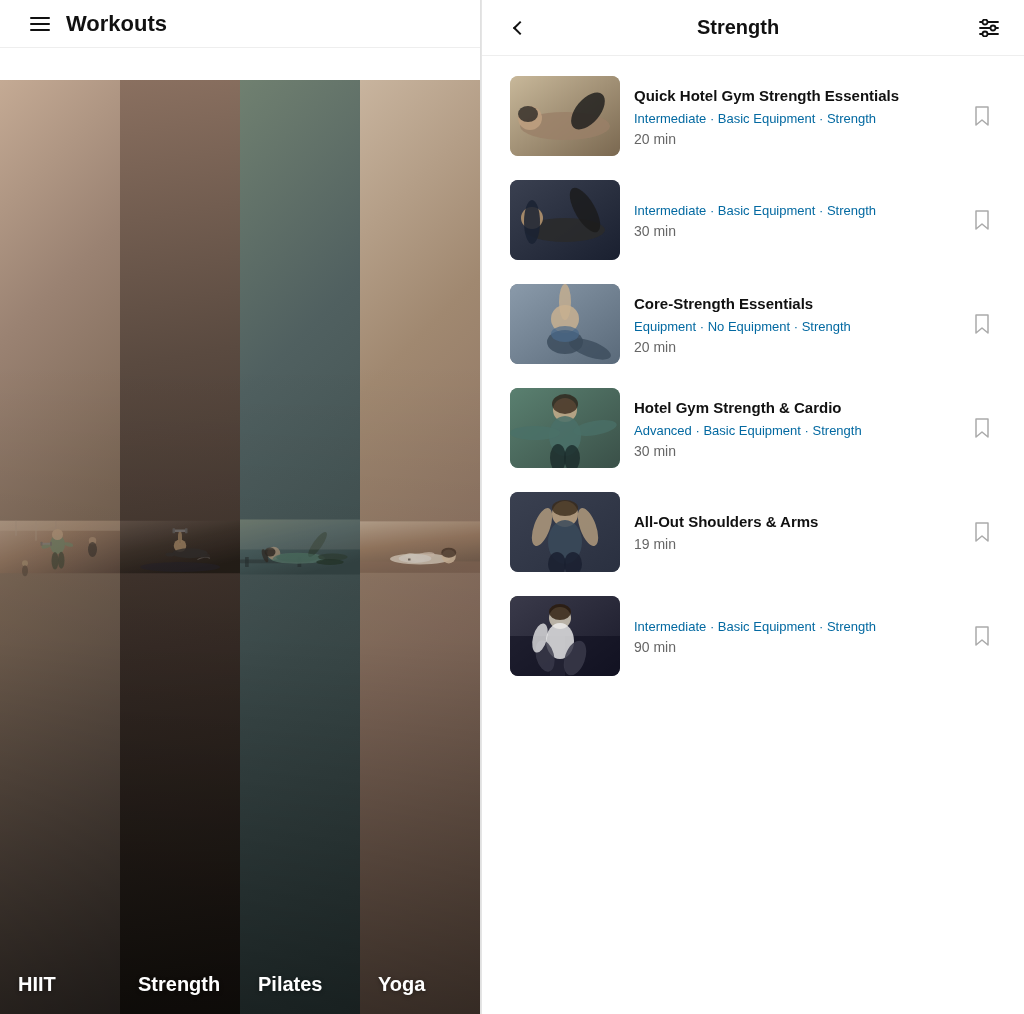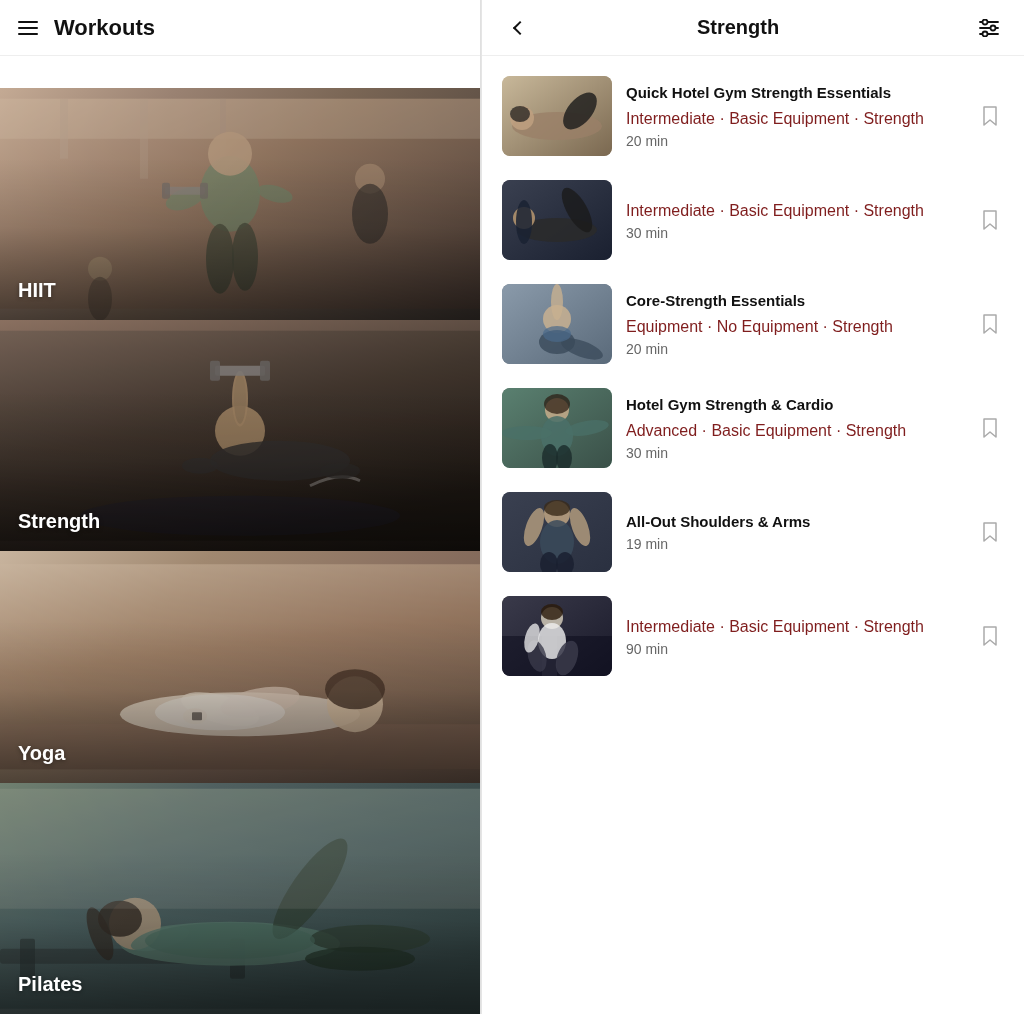--- a/index.html
+++ b/index.html
@@ -17,22 +17,22 @@
       width: 480px;
       height: 1014px;
       display: flex;
       flex-direction: column;
       background: #fff;
       flex-shrink: 0;
     }
     .left-header {
       display: flex;
       align-items: center;
-      padding: 14px 18px;
-      height: 56px;
+      padding: 14px 30px;
+      height: 48px;
       border-bottom: 1px solid #eee;
     }
     .hamburger-icon {
       display: flex;
       flex-direction: column;
       gap: 4px;
       cursor: pointer;
       margin-right: 16px;
     }
     .hamburger-icon span {
@@ -45,21 +45,21 @@
     .left-header h1 {
       font-size: 22px;
       font-weight: 600;
       color: #111;
     }
 
     .workout-list {
       flex: 1;
       overflow-y: auto;
       display: flex;
-      flex-direction: column;
+      flex-direction: row;
       gap: 0;
       margin-top: 32px;
     }
 
     .workout-card {
       position: relative;
       flex: 1;
       min-height: 180px;
       overflow: hidden;
       cursor: pointer;
@@ -149,21 +149,21 @@
       display: flex;
       align-items: center;
       justify-content: center;
       width: 30px;
       height: 30px;
     }
 
     .workout-items {
       flex: 1;
       overflow-y: auto;
-      padding: 8px 0;
+      padding: 8px 8px;
     }
 
     .workout-item {
       display: flex;
       align-items: center;
       padding: 12px 20px;
       gap: 14px;
       cursor: pointer;
     }
 
@@ -188,22 +188,22 @@
       min-width: 0;
     }
     .item-title {
       font-size: 15px;
       font-weight: 600;
       color: #111;
       margin-bottom: 4px;
       line-height: 1.3;
     }
     .item-meta {
-      font-size: 16px;
-      color: #7f1d1d;
+      font-size: 13px;
+      color: #0369a1;
       line-height: 1.5;
     }
     .item-duration {
       font-size: 14px;
       color: #666;
       margin-top: 2px;
     }
 
     .bookmark-btn {
       width: 28px;
@@ -317,20 +317,57 @@
 
         <path d="M 310 155 Q 340 140 360 150" stroke="#fff" stroke-width="3" fill="none" opacity="0.4"></path>
 
         <ellipse cx="200" cy="135" rx="18" ry="8" fill="#2a2a2a" opacity="0.8"></ellipse>
         <ellipse cx="340" cy="140" rx="20" ry="8" fill="#2a2a2a" opacity="0.7"></ellipse>
       </svg>
       <div class="card-overlay"></div>
       <span class="card-label">Strength</span>
     </div>
 
+    <div class="workout-card card-pilates pilates-bg">
+      <svg width="100%" height="100%" viewBox="0 0 480 220" xmlns="http://www.w3.org/2000/svg" style="position:absolute;top:0;left:0;opacity:0.7">
+        <defs>
+          <linearGradient id="pilGrad" x1="0" y1="0" x2="0.5" y2="1">
+            <stop offset="0%" stop-color="#708070"></stop>
+            <stop offset="50%" stop-color="#4a6060"></stop>
+            <stop offset="100%" stop-color="#304040"></stop>
+          </linearGradient>
+        </defs>
+        <rect width="480" height="220" fill="url(#pilGrad)"></rect>
+
+        <rect x="0" y="160" width="280" height="15" fill="#2a3030" opacity="0.7" rx="3"></rect>
+        <rect x="20" y="150" width="15" height="40" fill="#1a2020" opacity="0.6" rx="2"></rect>
+        <rect x="230" y="150" width="15" height="40" fill="#1a2020" opacity="0.6" rx="2"></rect>
+
+        <ellipse cx="230" cy="155" rx="110" ry="22" fill="#5a8070" opacity="0.85"></ellipse>
+
+        <ellipse cx="370" cy="150" rx="60" ry="14" fill="#2a3a2a" opacity="0.8"></ellipse>
+        <ellipse cx="360" cy="170" rx="55" ry="12" fill="#1a2a1a" opacity="0.75"></ellipse>
+
+        <ellipse cx="310" cy="100" rx="18" ry="60" fill="#2a3a2a" opacity="0.8" transform="rotate(35 310 100)"></ellipse>
+
+        <circle cx="135" cy="135" r="26" fill="#c0a080" opacity="0.9"></circle>
+
+        <ellipse cx="120" cy="130" rx="22" ry="18" fill="#2a1a10" opacity="0.85"></ellipse>
+        <ellipse cx="100" cy="145" rx="10" ry="28" fill="#2a1a10" opacity="0.75" transform="rotate(-20 100 145)"></ellipse>
+
+        <ellipse cx="160" cy="150" rx="30" ry="10" fill="#5a8070" opacity="0.8" transform="rotate(-15 160 150)"></ellipse>
+
+        <ellipse cx="230" cy="152" rx="85" ry="18" fill="#4a7060" opacity="0.7"></ellipse>
+
+        <rect x="0" y="0" width="480" height="120" fill="#e8e0d0" opacity="0.15"></rect>
+      </svg>
+      <div class="card-overlay"></div>
+      <span class="card-label">Pilates</span>
+    </div>
+
     <div class="workout-card card-yoga yoga-bg">
       <svg width="100%" height="100%" viewBox="0 0 480 205" xmlns="http://www.w3.org/2000/svg" style="position:absolute;top:0;left:0;opacity:0.7">
         <defs>
           <linearGradient id="yogaGrad" x1="0" y1="0" x2="0.3" y2="1">
             <stop offset="0%" stop-color="#c8b49e"></stop>
             <stop offset="50%" stop-color="#9a7a60"></stop>
             <stop offset="100%" stop-color="#6a5545"></stop>
           </linearGradient>
         </defs>
         <rect width="480" height="205" fill="url(#yogaGrad)"></rect>
@@ -347,57 +384,20 @@
         <ellipse cx="260" cy="138" rx="40" ry="14" fill="#e8d8c8" opacity="0.75" transform="rotate(-10 260 138)"></ellipse>
 
         <ellipse cx="195" cy="152" rx="12" ry="8" fill="#e0c8a8" opacity="0.85"></ellipse>
 
         <ellipse cx="220" cy="148" rx="65" ry="18" fill="#f5f5f0" opacity="0.75"></ellipse>
 
         <rect x="192" y="148" width="10" height="8" fill="#2a2a2a" opacity="0.7" rx="1"></rect>
       </svg>
       <div class="card-overlay"></div>
       <span class="card-label">Yoga</span>
-    </div>
-
-    <div class="workout-card card-pilates pilates-bg">
-      <svg width="100%" height="100%" viewBox="0 0 480 220" xmlns="http://www.w3.org/2000/svg" style="position:absolute;top:0;left:0;opacity:0.7">
-        <defs>
-          <linearGradient id="pilGrad" x1="0" y1="0" x2="0.5" y2="1">
-            <stop offset="0%" stop-color="#708070"></stop>
-            <stop offset="50%" stop-color="#4a6060"></stop>
-            <stop offset="100%" stop-color="#304040"></stop>
-          </linearGradient>
-        </defs>
-        <rect width="480" height="220" fill="url(#pilGrad)"></rect>
-
-        <rect x="0" y="160" width="280" height="15" fill="#2a3030" opacity="0.7" rx="3"></rect>
-        <rect x="20" y="150" width="15" height="40" fill="#1a2020" opacity="0.6" rx="2"></rect>
-        <rect x="230" y="150" width="15" height="40" fill="#1a2020" opacity="0.6" rx="2"></rect>
-
-        <ellipse cx="230" cy="155" rx="110" ry="22" fill="#5a8070" opacity="0.85"></ellipse>
-
-        <ellipse cx="370" cy="150" rx="60" ry="14" fill="#2a3a2a" opacity="0.8"></ellipse>
-        <ellipse cx="360" cy="170" rx="55" ry="12" fill="#1a2a1a" opacity="0.75"></ellipse>
-
-        <ellipse cx="310" cy="100" rx="18" ry="60" fill="#2a3a2a" opacity="0.8" transform="rotate(35 310 100)"></ellipse>
-
-        <circle cx="135" cy="135" r="26" fill="#c0a080" opacity="0.9"></circle>
-
-        <ellipse cx="120" cy="130" rx="22" ry="18" fill="#2a1a10" opacity="0.85"></ellipse>
-        <ellipse cx="100" cy="145" rx="10" ry="28" fill="#2a1a10" opacity="0.75" transform="rotate(-20 100 145)"></ellipse>
-
-        <ellipse cx="160" cy="150" rx="30" ry="10" fill="#5a8070" opacity="0.8" transform="rotate(-15 160 150)"></ellipse>
-
-        <ellipse cx="230" cy="152" rx="85" ry="18" fill="#4a7060" opacity="0.7"></ellipse>
-
-        <rect x="0" y="0" width="480" height="120" fill="#e8e0d0" opacity="0.15"></rect>
-      </svg>
-      <div class="card-overlay"></div>
-      <span class="card-label">Pilates</span>
     </div>
   </div>
 </div>
 
 <div class="divider"></div>
 
 <div class="right-panel">
   <div class="right-header">
     <div class="back-btn">
       <div class="back-arrow"></div>

